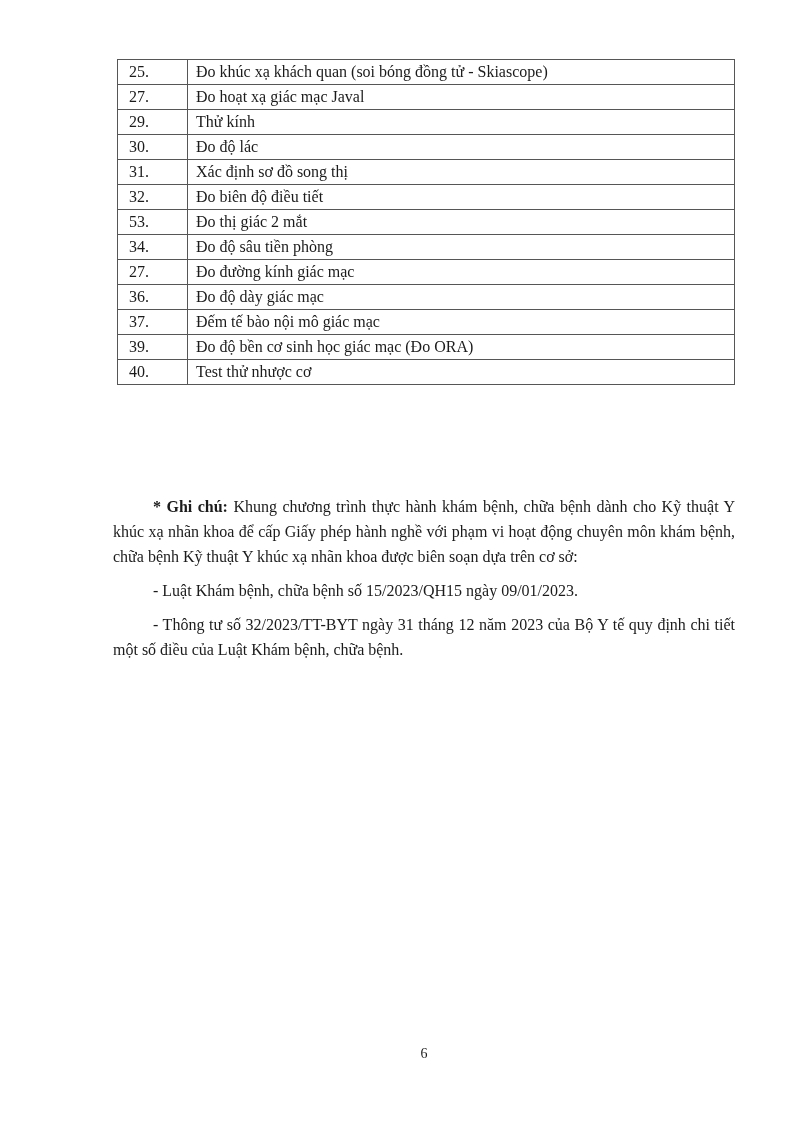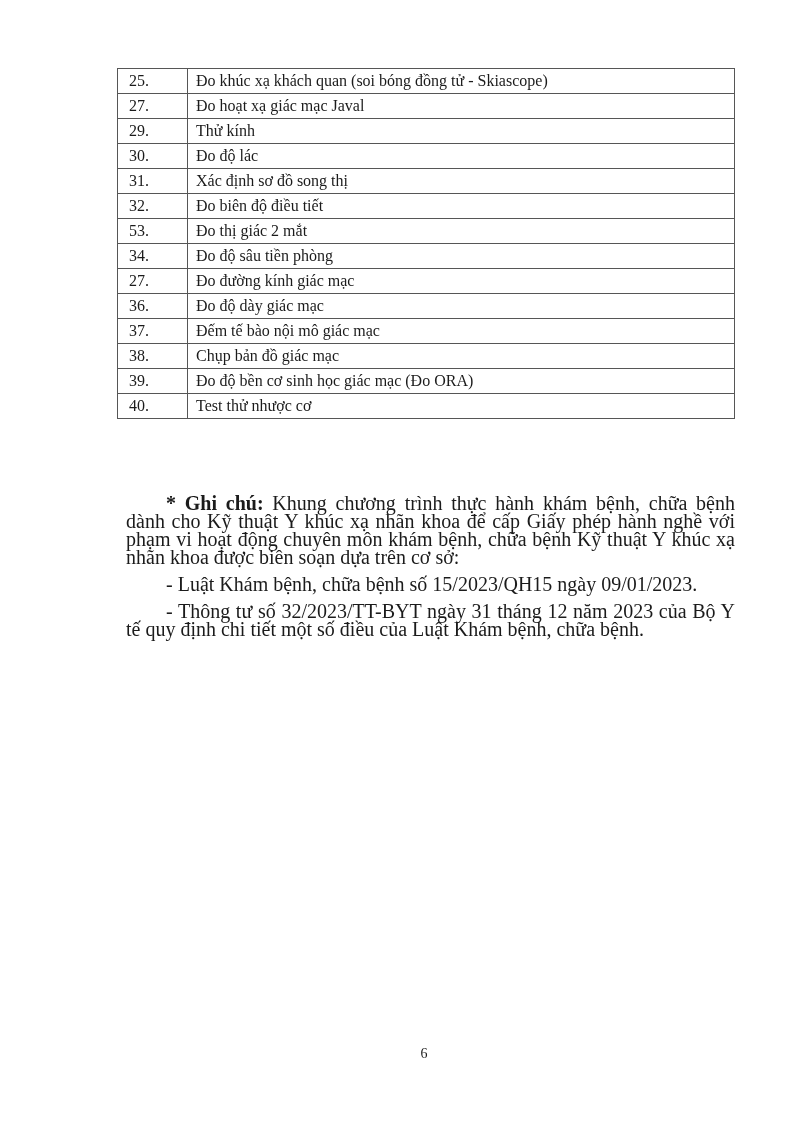--- a/index.html
+++ b/index.html
@@ -12,21 +12,21 @@
     width: 800px;
     height: 1131px;
     background: #ffffff;
     font-family: "Liberation Serif", "DejaVu Serif", serif;
     color: #1b1b1b;
     overflow: hidden;
   }
   table.procedures {
     position: absolute;
     left: 117px;
-    top: 68px;
+    top: 59px;
     width: 618px;
     border-collapse: collapse;
     table-layout: fixed;
   }
   table.procedures td {
     border: 1px solid #565656;
     font-size: 16px;
     line-height: 21px;
     padding: 1px 8px 2px 8px;
     height: 21px;
@@ -38,23 +38,23 @@
     width: 50px;
     padding-left: 11px;
   }
   .notes {
     position: absolute;
     left: 113px;
     top: 494px;
     width: 622px;
   }
   .notes p {
-    margin: 0 0 9px 13px;
-    font-size: 20px;
-    line-height: 18px;
+    margin: 0 0 9px 0;
+    font-size: 16px;
+    line-height: 25px;
     text-align: justify;
     text-indent: 40px;
   }
   .notes p b {
     font-weight: bold;
   }
   .page-number {
     position: absolute;
     left: 113px;
     width: 622px;
@@ -109,24 +109,20 @@
         </tr>
         <tr>
           <td class="num">36.</td>
           <td class="desc">Đo độ dày giác mạc</td>
         </tr>
         <tr>
           <td class="num">37.</td>
           <td class="desc">Đếm tế bào nội mô giác mạc</td>
         </tr>
         <tr>
-          <td class="num">38.</td>
-          <td class="desc">Chụp  bản đồ giác mạc</td>
-        </tr>
-        <tr>
           <td class="num">39.</td>
           <td class="desc">Đo độ bền cơ sinh học giác mạc (Đo ORA)</td>
         </tr>
         <tr>
           <td class="num">40.</td>
           <td class="desc">Test thử nhược cơ</td>
         </tr>
       </tbody>
   </table>
 

